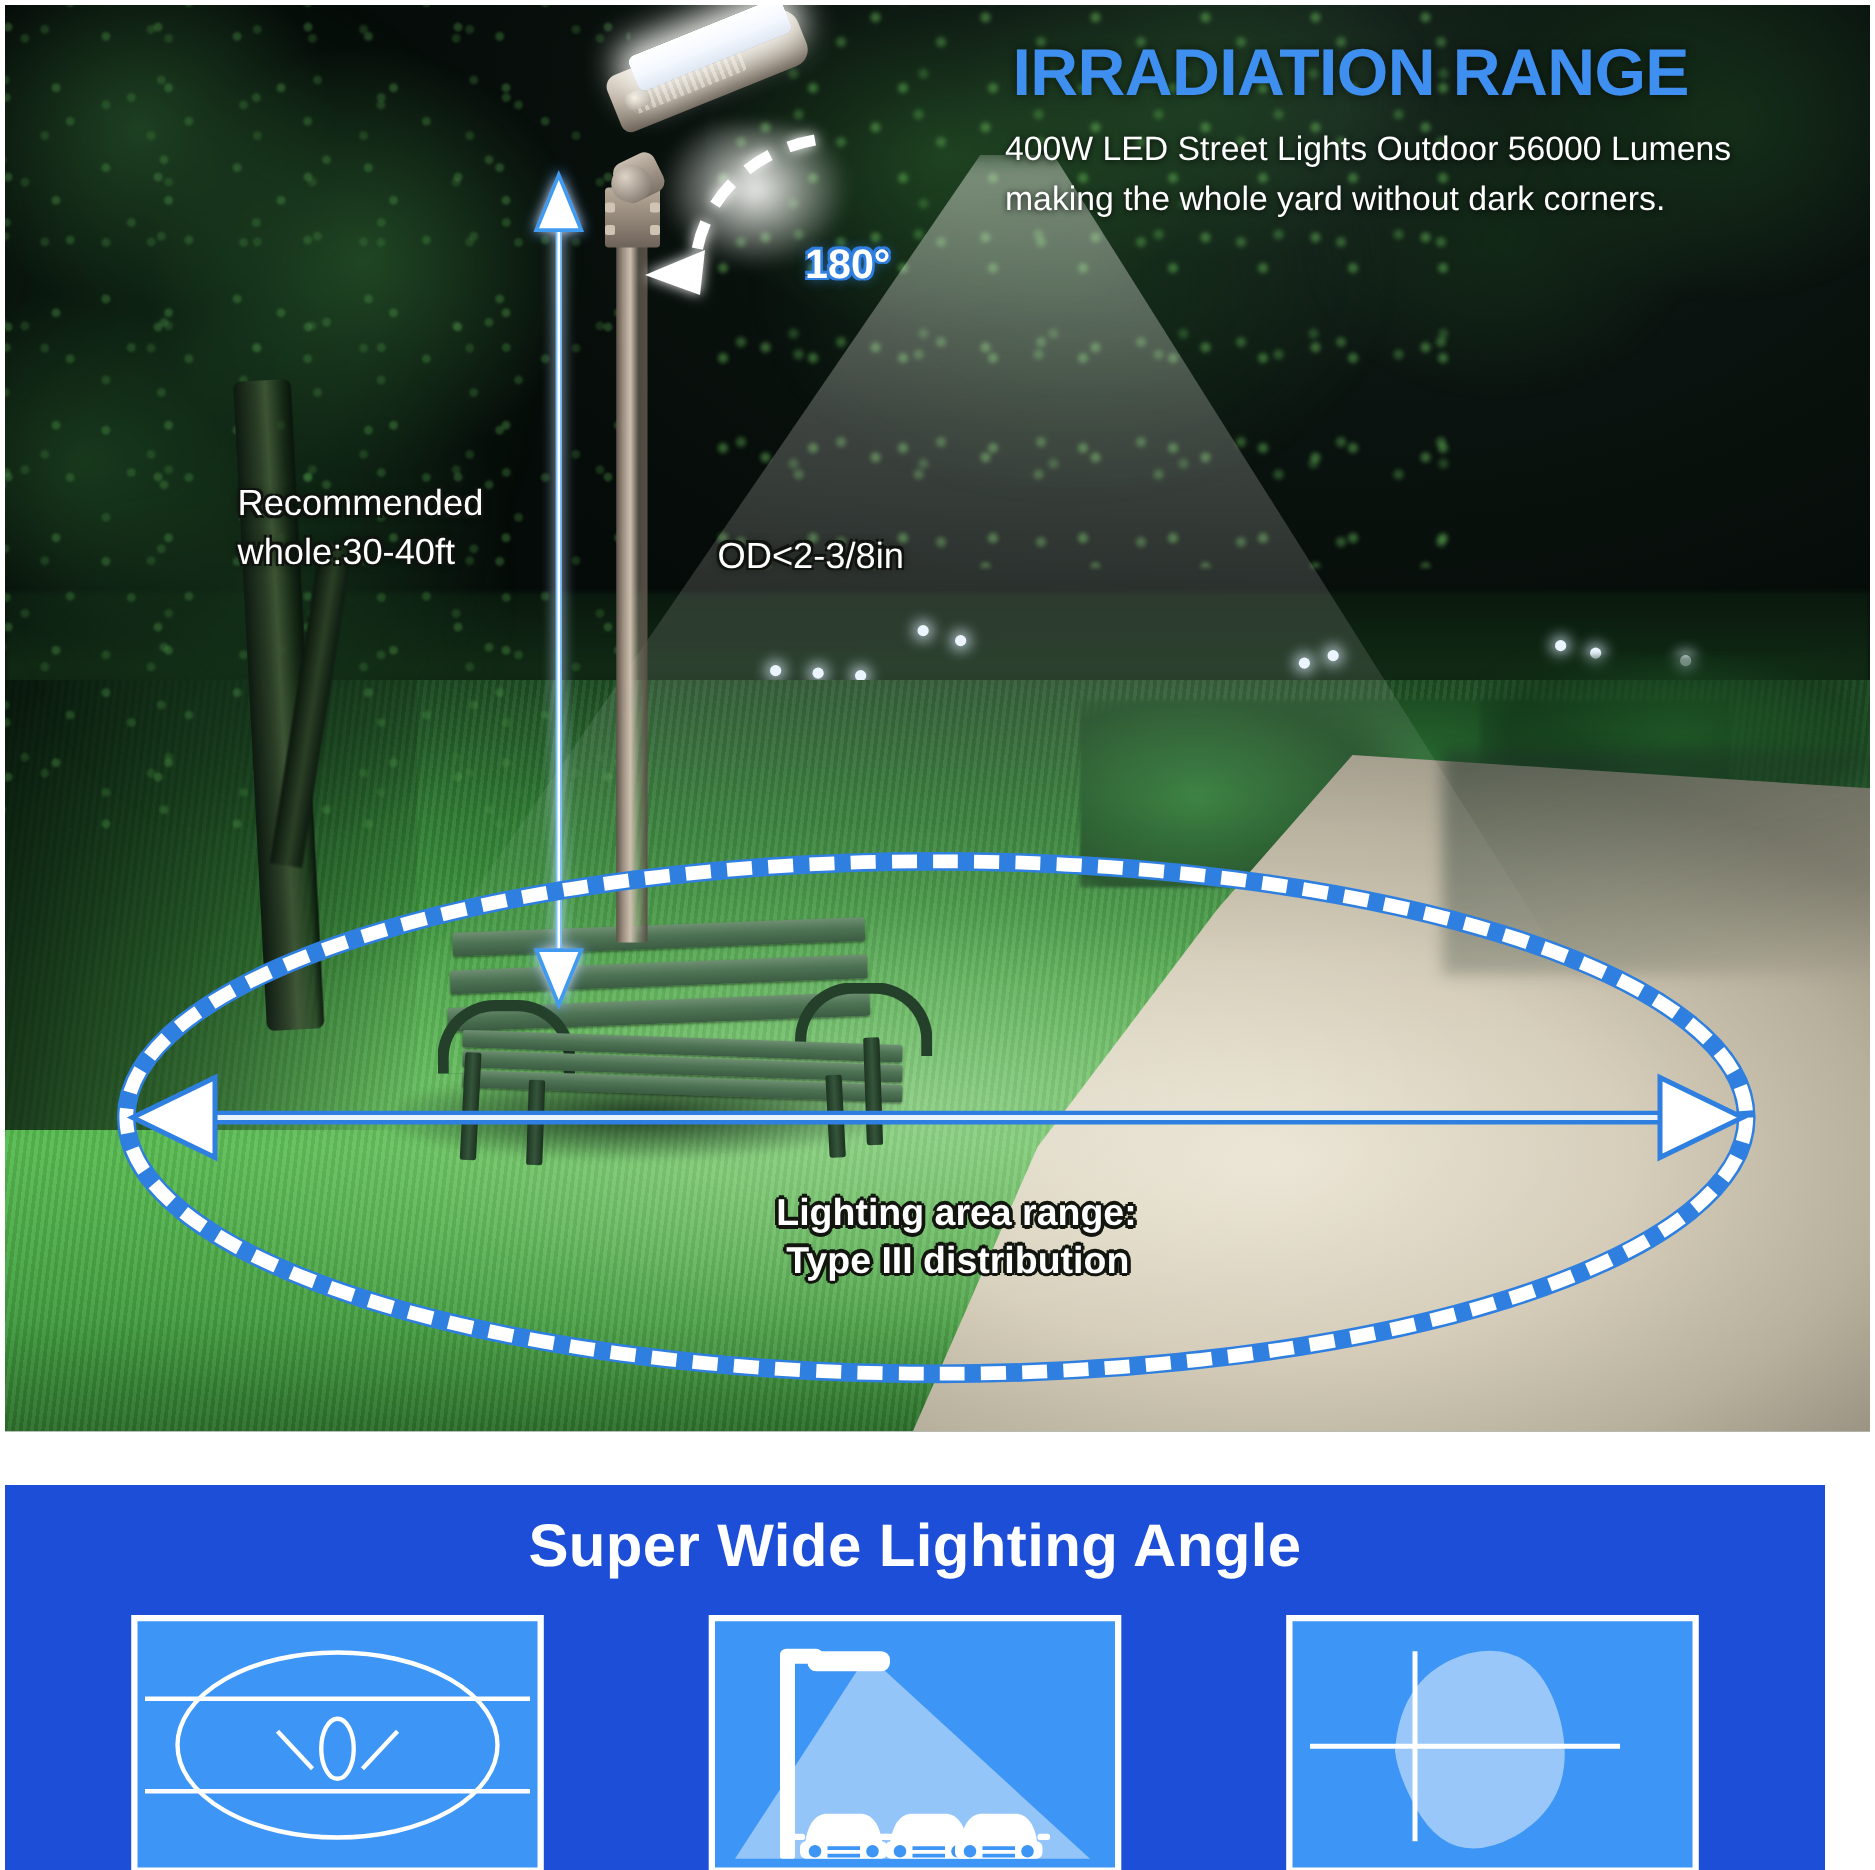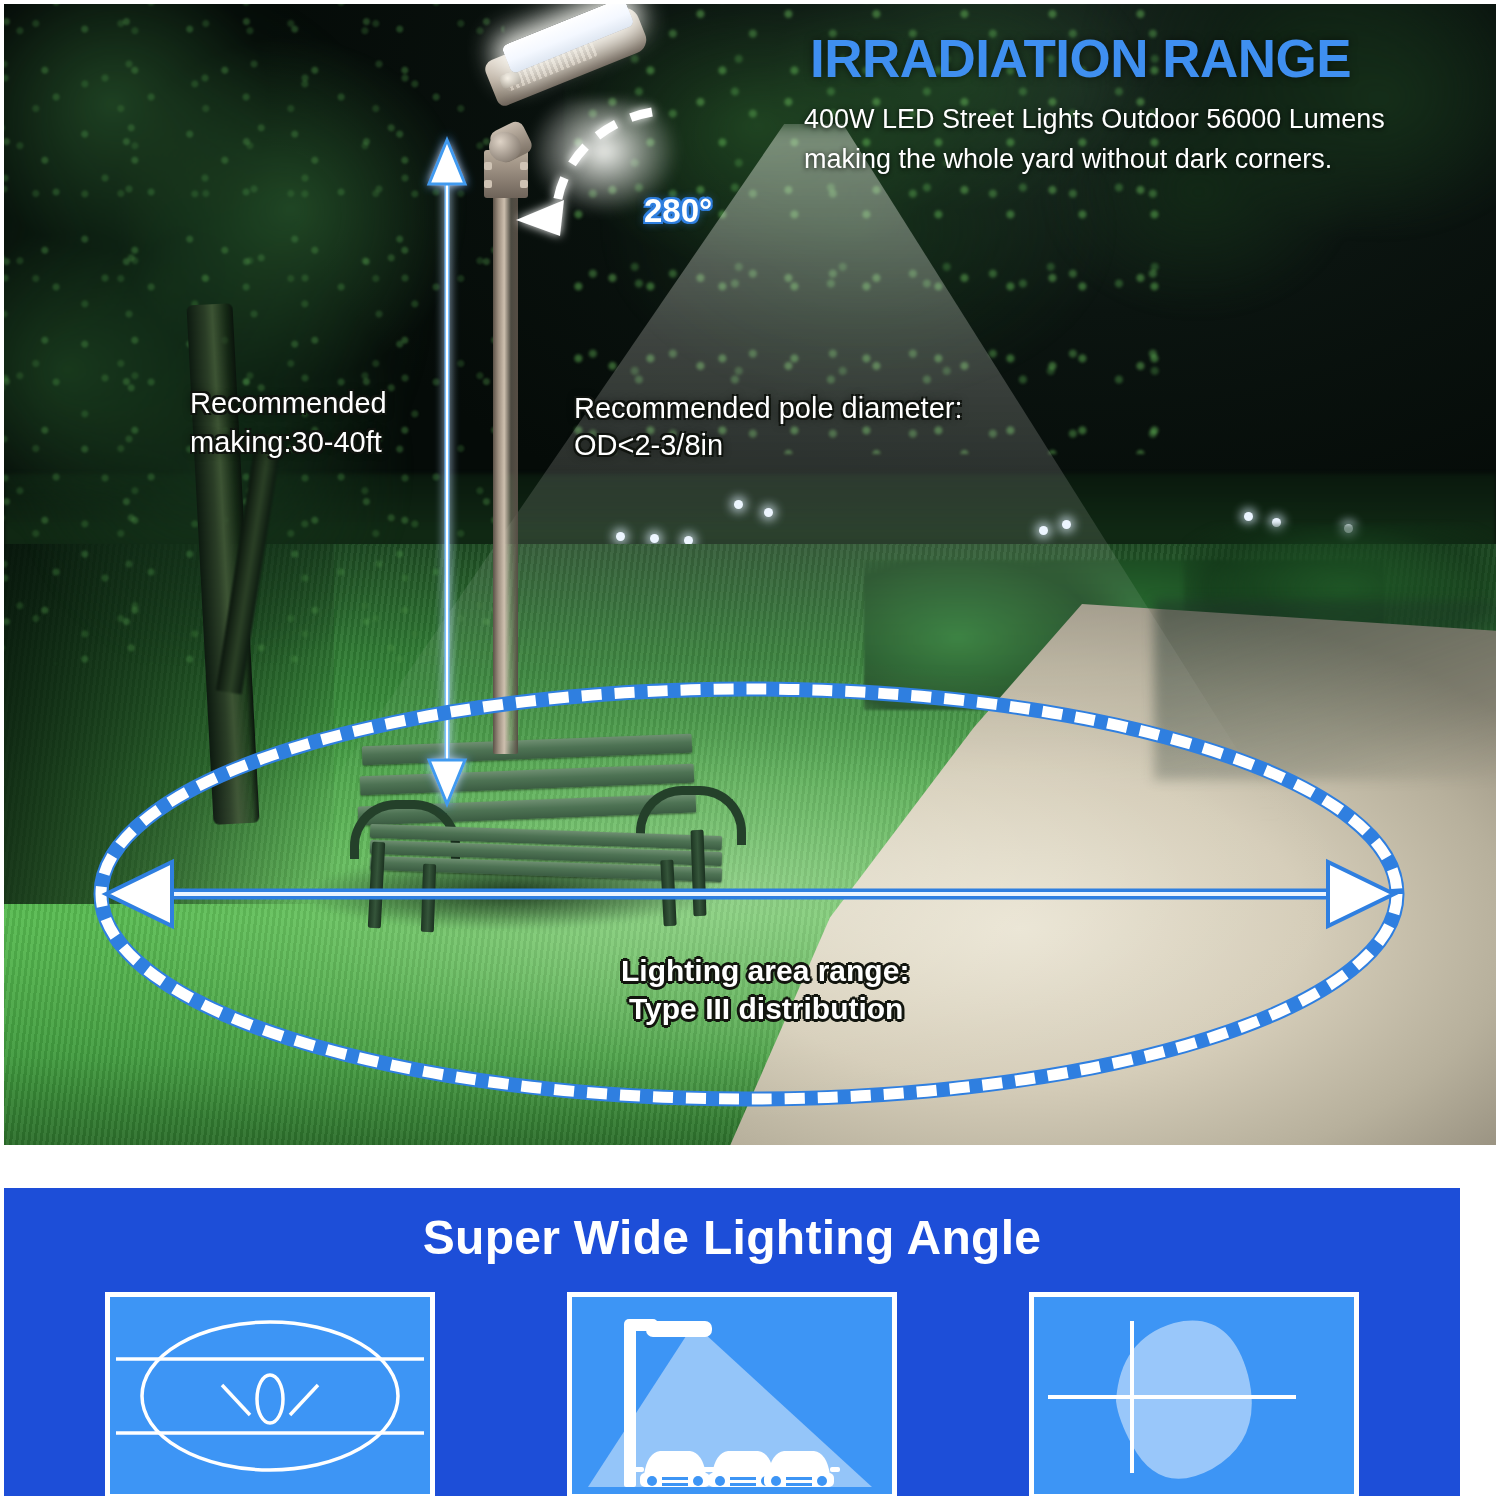--- a/index.html
+++ b/index.html
@@ -541,25 +541,24 @@
       <polygon points="102,890 168,858 168,922" fill="#ffffff" stroke="#2f7fe0" stroke-width="4"></polygon>
       <polygon points="1390,890 1324,858 1324,922" fill="#ffffff" stroke="#2f7fe0" stroke-width="4"></polygon>
     </g>
   </svg>
 
   <div class="headline">IRRADIATION RANGE</div>
   <div class="subline l1">400W LED Street Lights Outdoor 56000 Lumens</div>
   <div class="subline l2">making the whole yard without dark corners.</div>
 
   <div class="anno anno-height-1">Recommended</div>
-  <div class="anno anno-height-2">making:30-40ft</div>
-  <div class="anno anno-pole-1">Recommended pole diameter:</div>
+  <div class="anno anno-height-2">whole:30-40ft</div>
   <div class="anno anno-pole-2">OD&lt;2-3/8in</div>
 
-  <div class="angle-label">280°</div>
+  <div class="angle-label">180°</div>
 
   <div class="anno-ground anno-ground-1">Lighting area range:</div>
   <div class="anno-ground anno-ground-2">Type III distribution</div>
 </div>
 
 <div class="blue-section">
   <div class="banner-title">Super Wide Lighting Angle</div>
 
   <div class="panels">
 

